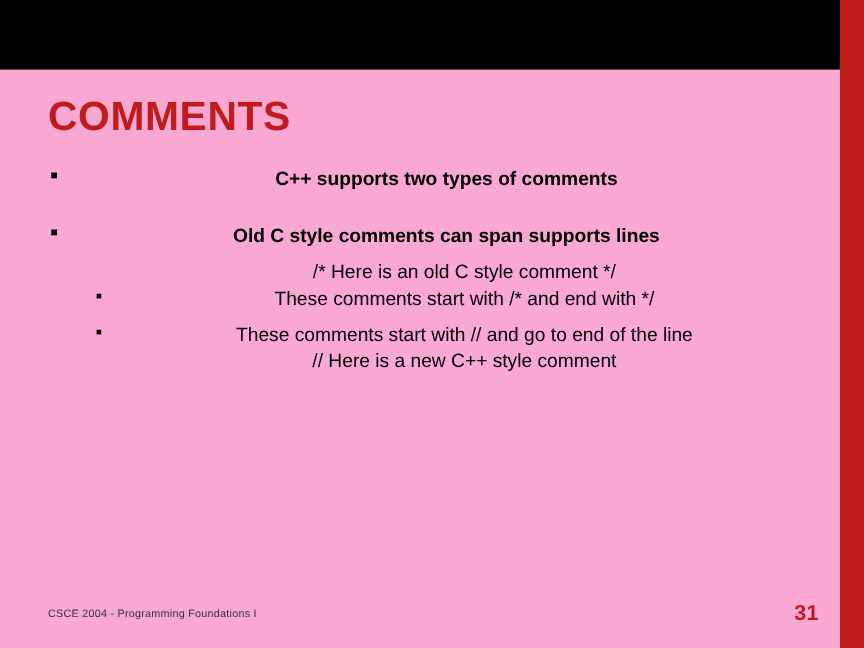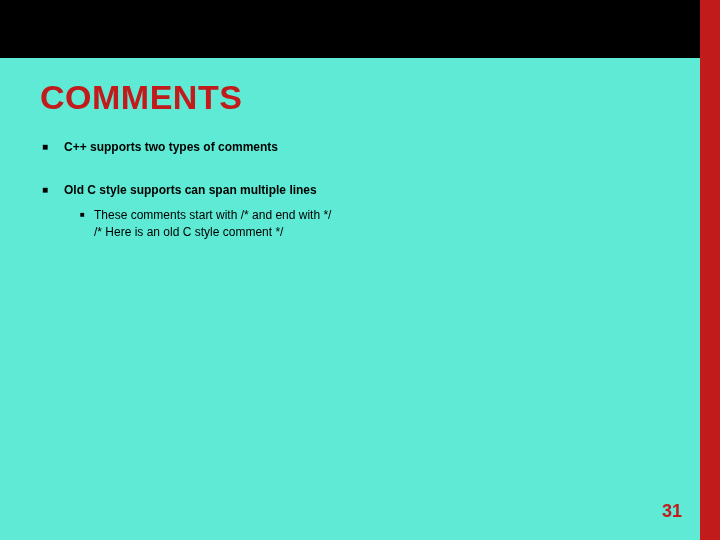--- a/index.html
+++ b/index.html
@@ -1,21 +1,21 @@
 <!DOCTYPE html>
 <html><head>
 <meta charset="utf-8">
 <style>
   * { margin: 0; padding: 0; box-sizing: border-box; }
   html, body { width: 720px; height: 540px; font-family: Arial, Helvetica, sans-serif; background: #fff; }
   .slide {
     position: relative;
     width: 720px;
     height: 540px;
-    background: #5eead4;
+    background: #f9a8d4;
     overflow: hidden;
   }
   .topbar {
     position: absolute;
     top: 0; left: 0;
     width: 720px;
     height: 58px;
     background: #000;
   }
   .sidebar {
@@ -33,22 +33,23 @@
     font-weight: 900;
     letter-spacing: 0.5px;
     color: #c11b1b;
   }
   .content {
     position: absolute;
     top: 140px;
     left: 40px;
     right: 40px;
     color: #000;
-    font-size: 12px;
+    font-size: 16px;
     line-height: 1.25;
+    text-align: center;
   }
   .bullet-l1 {
     font-weight: 700;
     margin-bottom: 28px;
     padding-left: 24px;
     position: relative;
   }
   .bullet-l1::before {
     content: "■";
     position: absolute;
@@ -97,23 +98,28 @@
 <div class="slide">
   <div class="topbar"></div>
   <div class="sidebar"></div>
 
   <h1 class="title">COMMENTS</h1>
 
   <div class="content">
 
     <div class="bullet-l1">C++ supports two types of comments</div>
 
-    <div class="bullet-l1">Old C style supports can span multiple lines</div>
+    <div class="bullet-l1">Old C style comments can span supports lines</div>
     <div class="sub">
+      <div class="line">/* Here is an old C style comment */</div>
       <div class="line bulleted">These comments start with /* and end with */</div>
-      <div class="line">/* Here is an old C style comment */</div>
     </div>
 
+    <div class="sub">
+      <div class="line bulleted">These comments start with // and go to end of the line</div>
+      <div class="line">// Here is a new C++ style comment</div>
+    </div>
 
   </div>
 
+  <div class="footer">CSCE 2004 - Programming Foundations I</div>
   <div class="pagenum">31</div>
 </div>
 
 </body></html>

